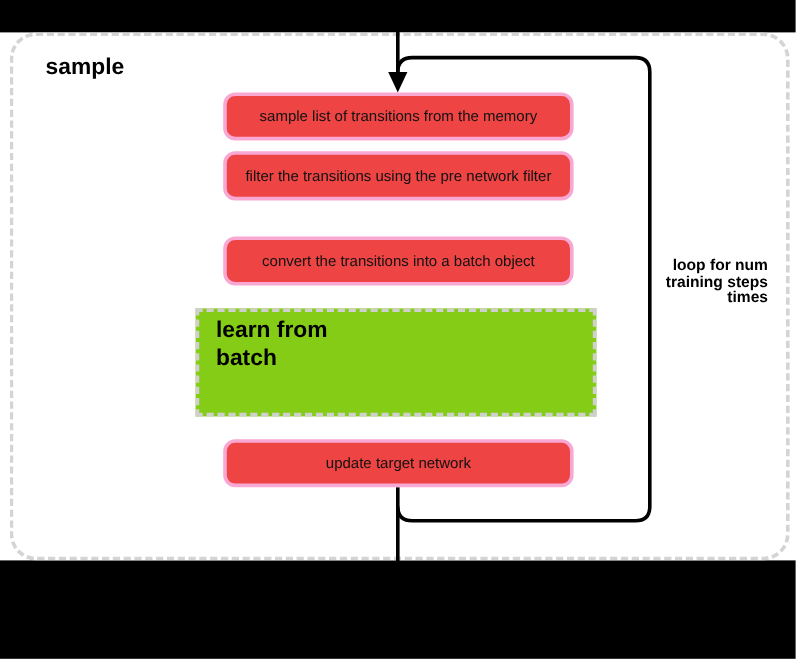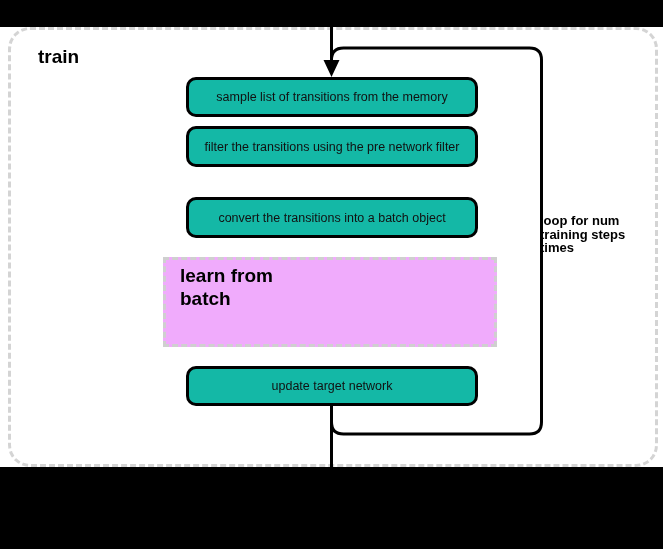--- a/index.html
+++ b/index.html
@@ -32,63 +32,63 @@
   svg.flow-layer {
     position: absolute; left: 0; top: 0;
     width: 663px; height: 549px;
     pointer-events: none;
   }
 
   .step-box {
     position: absolute;
     left: 186px; width: 292px; height: 41px;
     box-sizing: border-box;
-    border: 3px solid #000000;
+    border: 3px solid #f9a8d4;
     border-radius: 10px;
-    background: #14b8a6;
+    background: #ef4444;
     display: flex; align-items: center; justify-content: center;
     font-size: 12.5px; color: #111;
     text-align: center;
   }
   .step-1 { top: 77px; height: 40px; }
   .step-2 { top: 126px; }
   .step-3 { top: 197px; }
   .step-final { top: 366px; height: 40px; align-items: center; }
 
   .subprocess-box {
     position: absolute;
     left: 163px; top: 257px;
     width: 334px; height: 90px;
     box-sizing: border-box;
     border: 3px dashed #cfcfcf;
-    background: #f0abfc;
+    background: #84cc16;
     padding: 4px 0 0 14px;
     font-size: 19px; font-weight: bold; color: #000;
     line-height: 23px;
     white-space: pre-line;
   }
 
   .loop-annotation {
     position: absolute;
     left: 540px; top: 214px;
     width: 100px;
-    text-align: left;
+    text-align: right;
     font-size: 13px; font-weight: bold; color: #000;
     line-height: 13.5px;
     white-space: pre-line;
   }
 </style>
 </head>
 <body>
 
 <div class="band band-top"></div>
 <div class="band band-bottom"></div>
 
 <div class="group-container"></div>
-<div class="group-label">train</div>
+<div class="group-label">sample</div>
 
 <svg class="flow-layer" viewBox="0 0 663 549" xmlns="http://www.w3.org/2000/svg">
   <line x1="331.5" y1="0" x2="331.5" y2="62" stroke="#000" stroke-width="3"></line>
   <polygon points="323.5,60 339.5,60 331.5,77" fill="#000"></polygon>
   <path d="M331.5,60 Q331.5,48 343.5,48 L529.5,48 Q541.5,48 541.5,60 L541.5,422 Q541.5,434 529.5,434 L343.5,434 Q331.5,434 331.5,422" fill="none" stroke="#000" stroke-width="3"></path>
   <line x1="331.5" y1="406" x2="331.5" y2="471" stroke="#000" stroke-width="3"></line>
 </svg>
 
 <div class="step-box step-1">
   <span>sample list of transitions from the memory</span>

